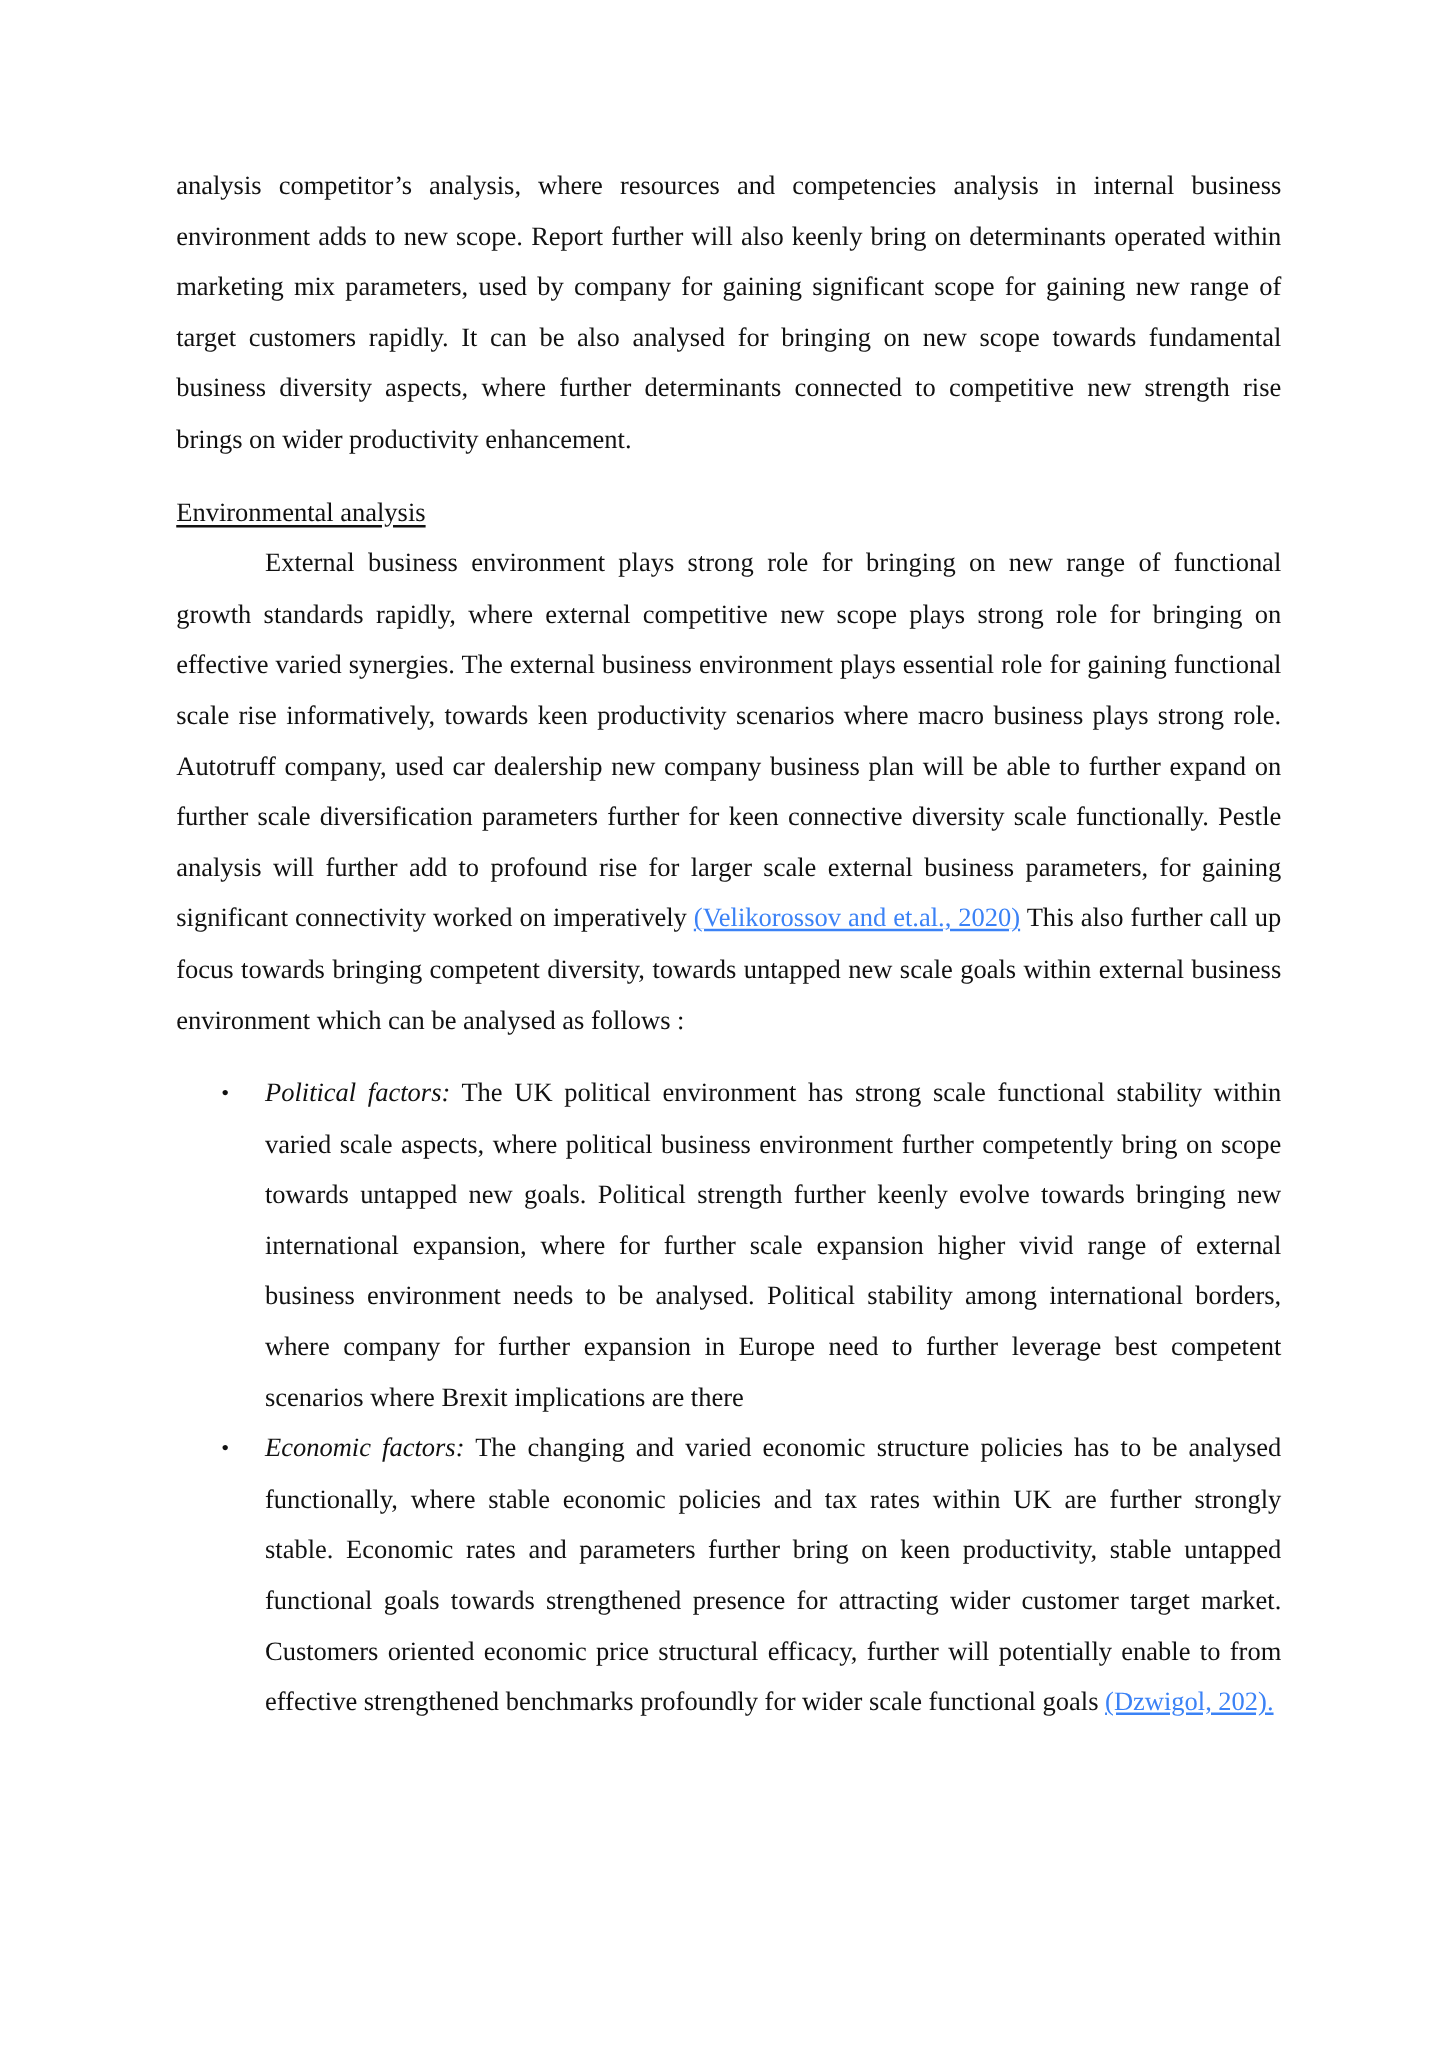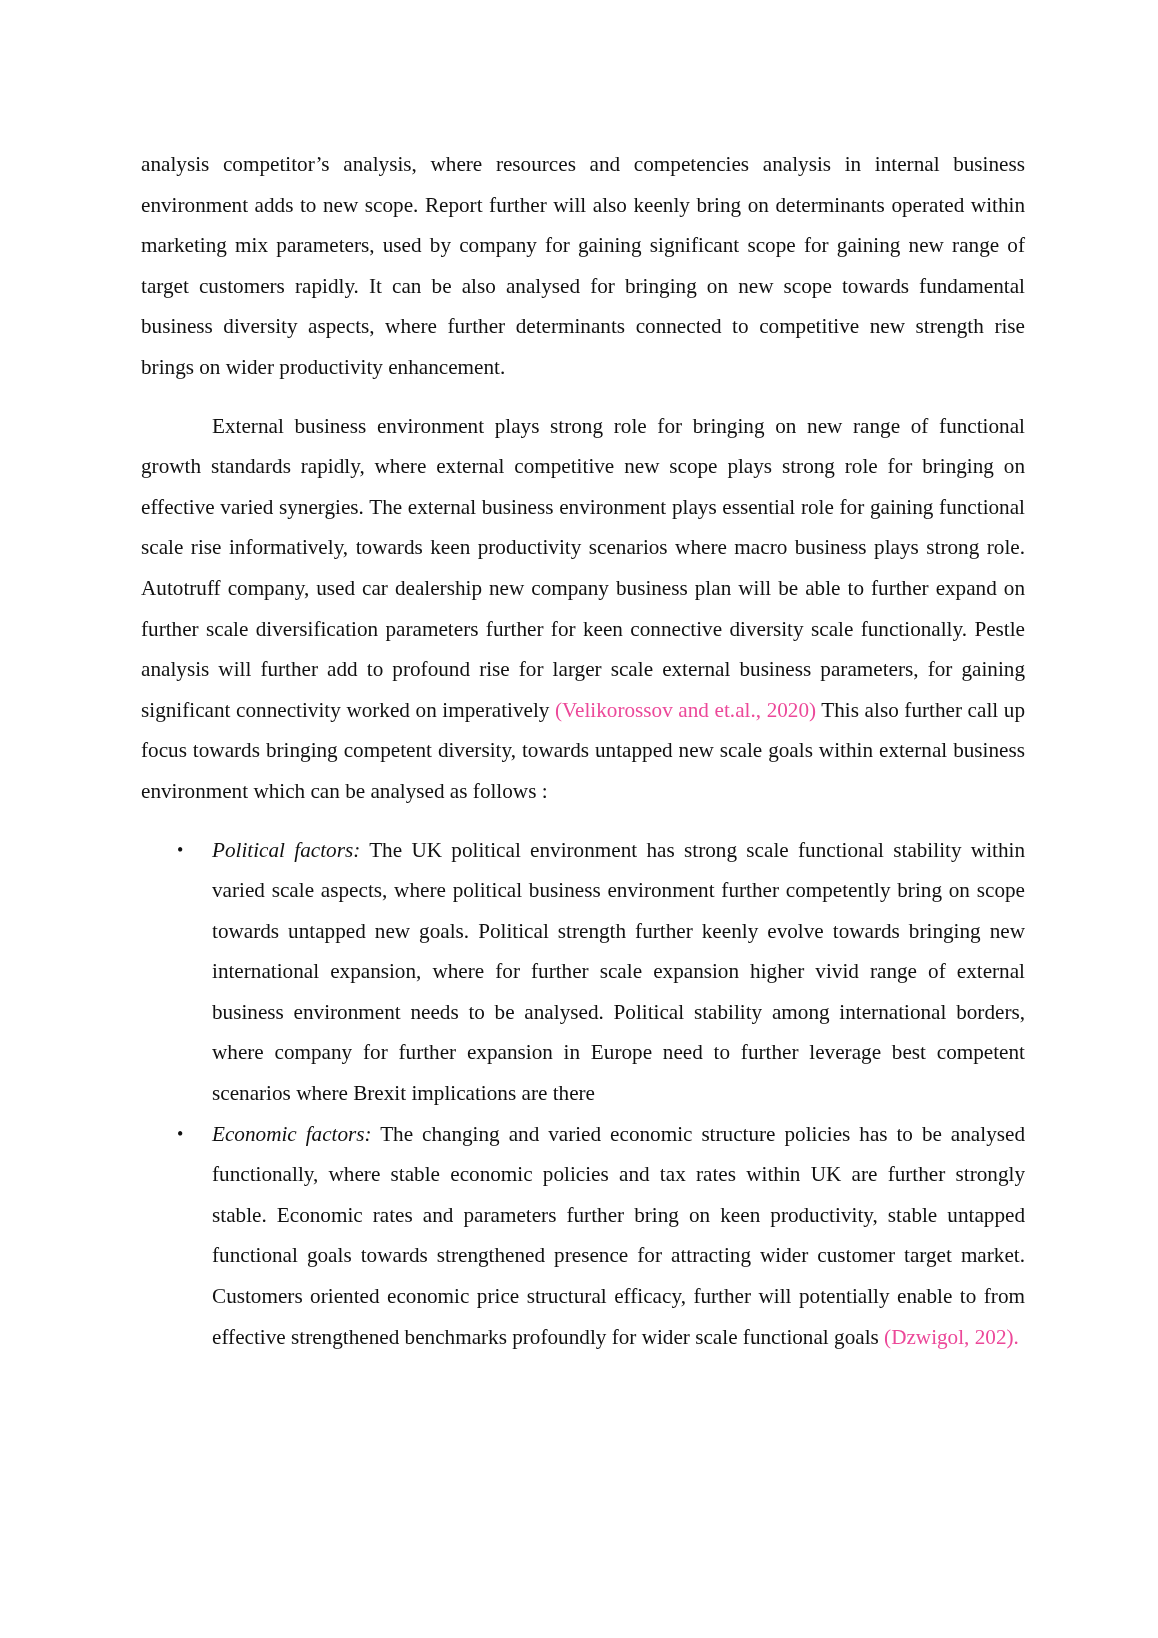--- a/index.html
+++ b/index.html
@@ -1,39 +1,40 @@
 <!DOCTYPE html>
 <html><head>
 <meta charset="utf-8">
 <style>
   html, body { margin: 0; padding: 0; background: #ffffff; }
   body { width: 1158px; height: 1638px; position: relative; overflow: hidden; }
   .page {
-    position: absolute; left: 141px; top: 144px; width: 884px;
+    position: absolute; left: 141px; top: 128px; width: 884px;
     font-family: "Liberation Serif", "DejaVu Serif", serif;
     font-size: 21.2px; line-height: 40.6px; color: #111111;
   }
   p { margin: 0; text-align: justify; }
   .para-1 { margin-bottom: 18px; }
   .heading { text-decoration: underline; text-underline-offset: 3px; margin-bottom: 0; line-height: 40.6px; }
   .indent { text-indent: 71px; }
-  .cite { color: #ec4899; }
+  .cite { color: #3b82f6; text-decoration: underline; }
   ul.factors { list-style: none; margin: 18px 0 0 0; padding: 0; }
   ul.factors li { position: relative; padding-left: 71px; text-align: justify; }
   ul.factors li .bullet {
     position: absolute; left: 36px; top: 0; font-size: 18px;
   }
   .factor-title { font-weight: normal; font-style: italic; }
 </style>
 </head>
 <body>
 
 <div class="page">
   <p class="para-1">analysis competitor’s analysis, where resources and competencies analysis in internal business environment adds to new scope. Report further will also keenly bring on determinants operated within marketing mix parameters, used by company for gaining significant scope for gaining new range of target customers rapidly. It can be also analysed for bringing on new scope towards fundamental business diversity aspects, where further determinants connected to competitive new strength rise brings on wider productivity enhancement.</p>
 
+  <p class="heading">Environmental analysis</p>
 
   <p class="indent"><span>External business environment plays strong role for bringing on new range of functional growth standards rapidly, where external competitive new scope plays strong role for bringing on effective varied synergies. The external business environment plays essential role for gaining functional scale rise informatively, towards keen productivity scenarios where macro business plays strong role.  Autotruff company, used car dealership new company business plan will be able to further expand on further scale diversification parameters further for keen connective diversity scale functionally.  Pestle analysis will further add to profound rise for larger scale external business parameters, for gaining significant connectivity worked on imperatively </span><span class="cite">(Velikorossov and et.al., 2020)</span><span> This also further call up focus towards bringing competent diversity, towards untapped new scale goals within external business environment which can be analysed as follows :</span></p>
 
   <ul class="factors">
     <li>
       <span class="bullet">•</span>
       <span class="factor-title">Political factors:</span><span> The UK political environment has strong scale functional stability within varied scale aspects, where political business environment further competently bring on scope towards untapped new goals. Political strength further keenly evolve towards bringing new international expansion, where for further scale expansion higher vivid range of external business environment needs to be analysed.  Political stability among international borders, where company for further expansion in Europe need to further leverage best competent scenarios where Brexit implications are there</span><span class="cite"></span>
     </li>
     <li>
       <span class="bullet">•</span>

